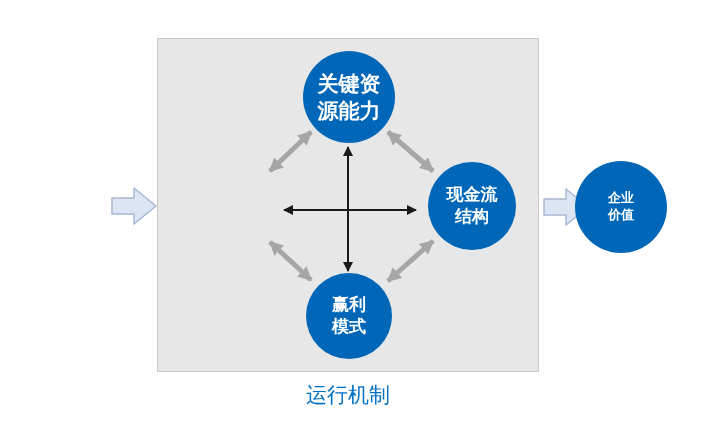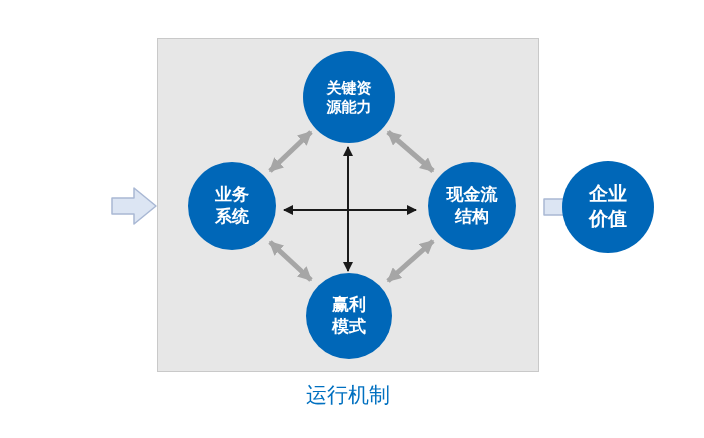--- a/index.html
+++ b/index.html
@@ -41,25 +41,25 @@
     border-radius:50%;
     background:var(--node-blue);
     color:#ffffff;
     display:flex;align-items:center;justify-content:center;
     text-align:center;
     font-weight:bold;
     white-space:pre-line;
     line-height:1.3;
   }
   .node-positioning{left:16px;top:160px;width:92px;height:92px;font-size:19px;}
-  .node-top{left:303px;top:51px;width:92px;height:92px;font-size:15px;}
+  .node-top{left:303px;top:51px;width:92px;height:92px;font-size:21px;}
   .node-left{left:188px;top:162px;width:88px;height:88px;font-size:17px;}
   .node-right{left:428px;top:162px;width:88px;height:88px;font-size:17px;}
   .node-bottom{left:306px;top:273px;width:86px;height:86px;font-size:17px;}
-  .node-value{left:562px;top:161px;width:92px;height:92px;font-size:19px;}
+  .node-value{left:575px;top:161px;width:92px;height:92px;font-size:13px;}
   .caption{
     position:absolute;
     left:157px;top:381px;width:382px;
     text-align:center;
     color:var(--caption-blue);
     font-size:21px;
     font-weight:normal;
   }
 </style>
 </head>
@@ -88,22 +88,20 @@
     <line class="black-line" x1="348" y1="147" x2="348" y2="271" marker-start="url(#blackHead)" marker-end="url(#blackHead)"></line>
 
     <polygon class="flow-arrow" points="112,198 134,198 134,188 156,206 134,224 134,214 112,214"></polygon>
     <polygon class="flow-arrow" points="544,199 566,199 566,189 588,207 566,225 566,215 544,215"></polygon>
   </svg>
 
 
   <div class="node node-top">关键资
 源能力</div>
 
-  <div class="node node-left">业务
-系统</div>
 
   <div class="node node-bottom">赢利
 模式</div>
 
   <div class="node node-right">现金流
 结构</div>
 
   <div class="node node-value">企业
 价值</div>
 

